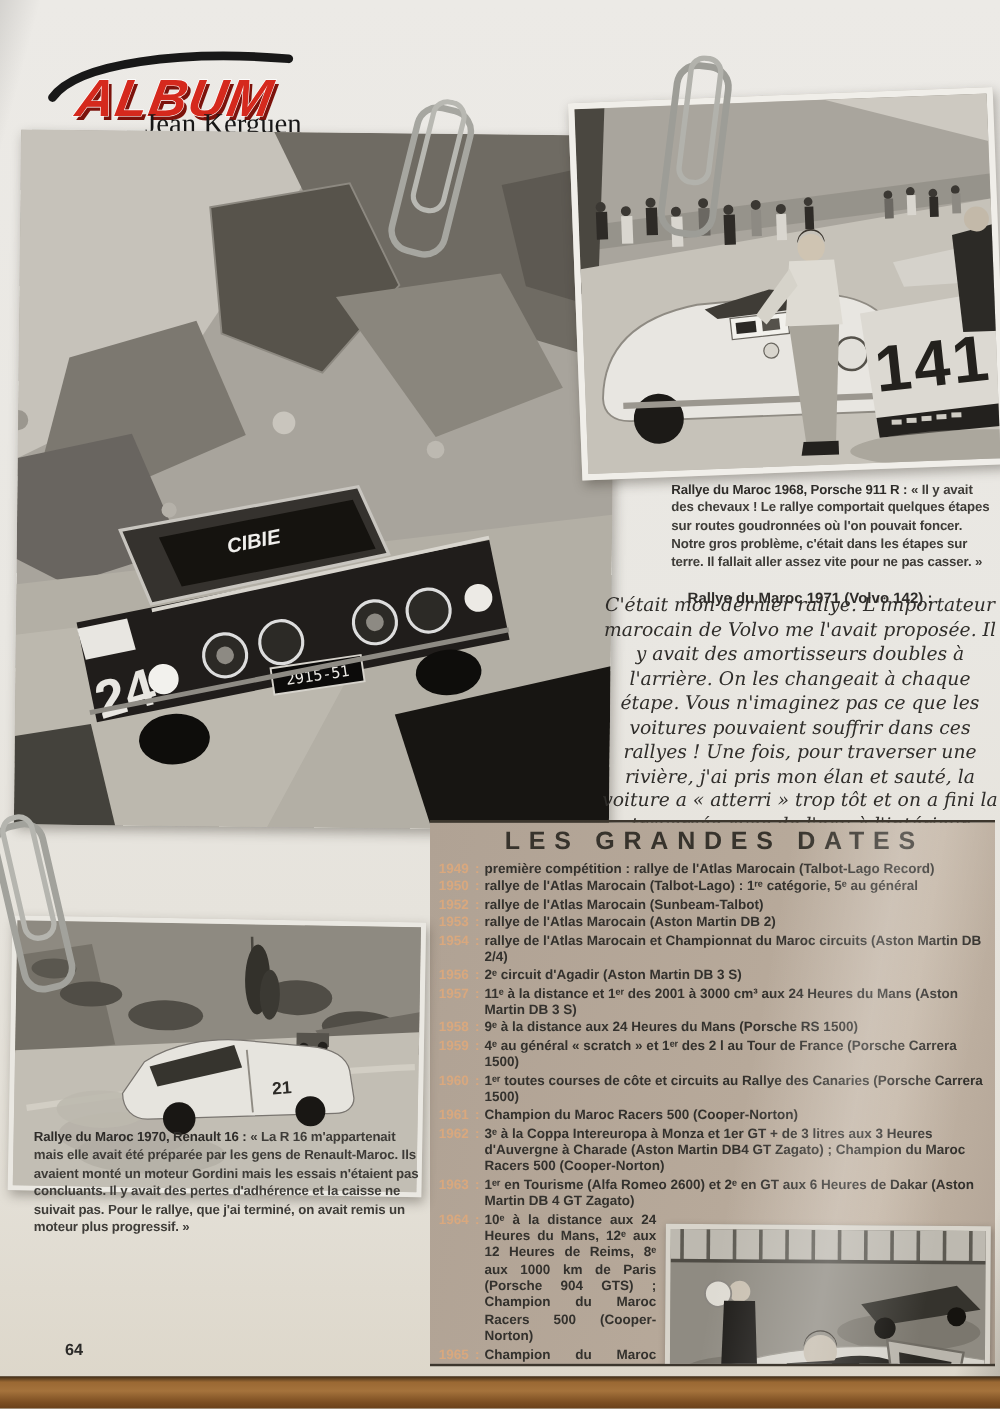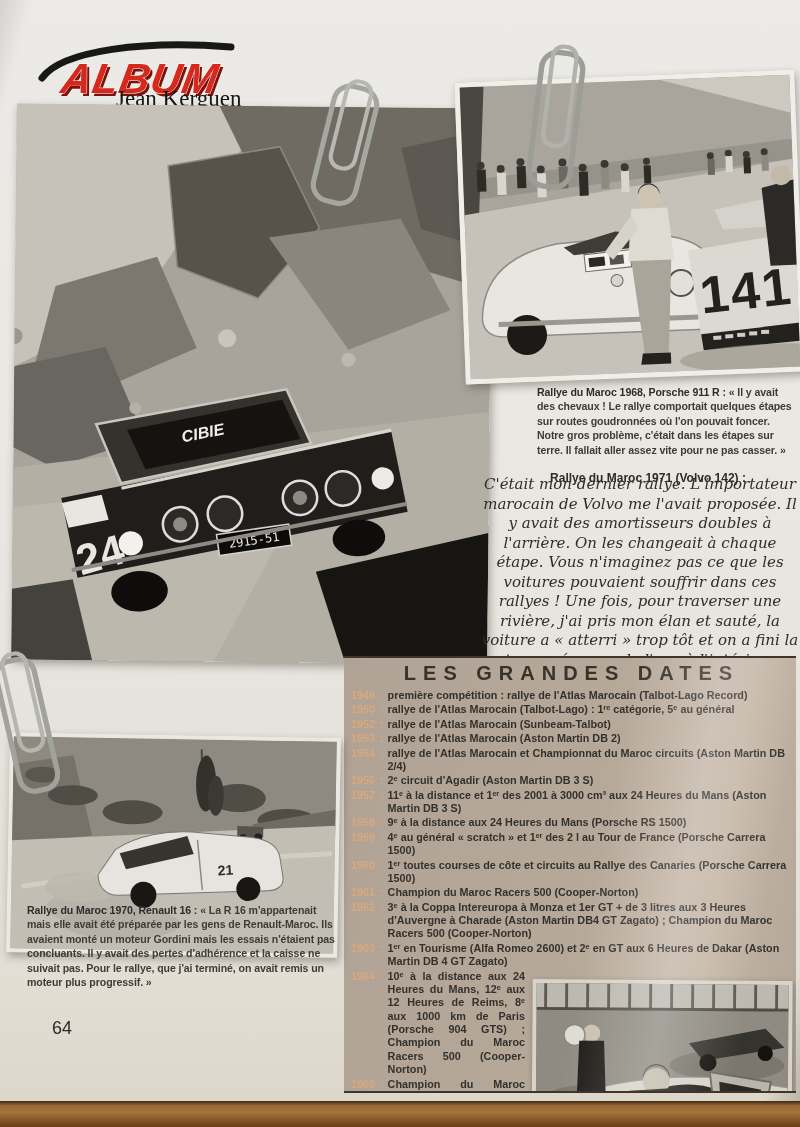--- a/index.html
+++ b/index.html
@@ -48,21 +48,21 @@
   .date-sep{color:#d9a87e;margin:0 4px 0 0;}
   .date-text{color:#33312d;flex:1;}
   .dates-bottom{display:flex;align-items:flex-start;}
   .dates-narrow{width:174px;flex:0 0 174px;}
   .dates-narrow .date-text{text-align:justify;}
   .dates-bottom .photo-racer{margin-left:7px;}
   .glare{position:absolute;left:0;top:0;right:0;bottom:0;pointer-events:none;
     background:linear-gradient(100deg, rgba(255,255,255,0) 55%, rgba(255,255,255,.22) 72%, rgba(255,255,255,0) 88%);}
   
   .credits{left:27px;top:1038px;font-size:10.6px;font-style:italic;font-weight:bold;color:#3e3c38;line-height:1.8;}
-  .pagenum{left:52px;top:1018px;font-size:18px;font-weight:normal;color:#2b2a28;}
+  .pagenum{left:52px;top:1072px;font-size:13px;font-weight:bold;color:#2b2a28;}
   .wood{left:0;top:1101px;width:800px;height:26px;
     background:linear-gradient(180deg,#3c2a16 0%,#9a6833 18%,#a5733c 45%,#7c4e22 80%,#6a401a 100%);}
 </style>
 </head>
 <body>
 
 <div class="page">
 
   <div class="abs logo-wrap">
     <svg viewBox="0 0 290 72">

